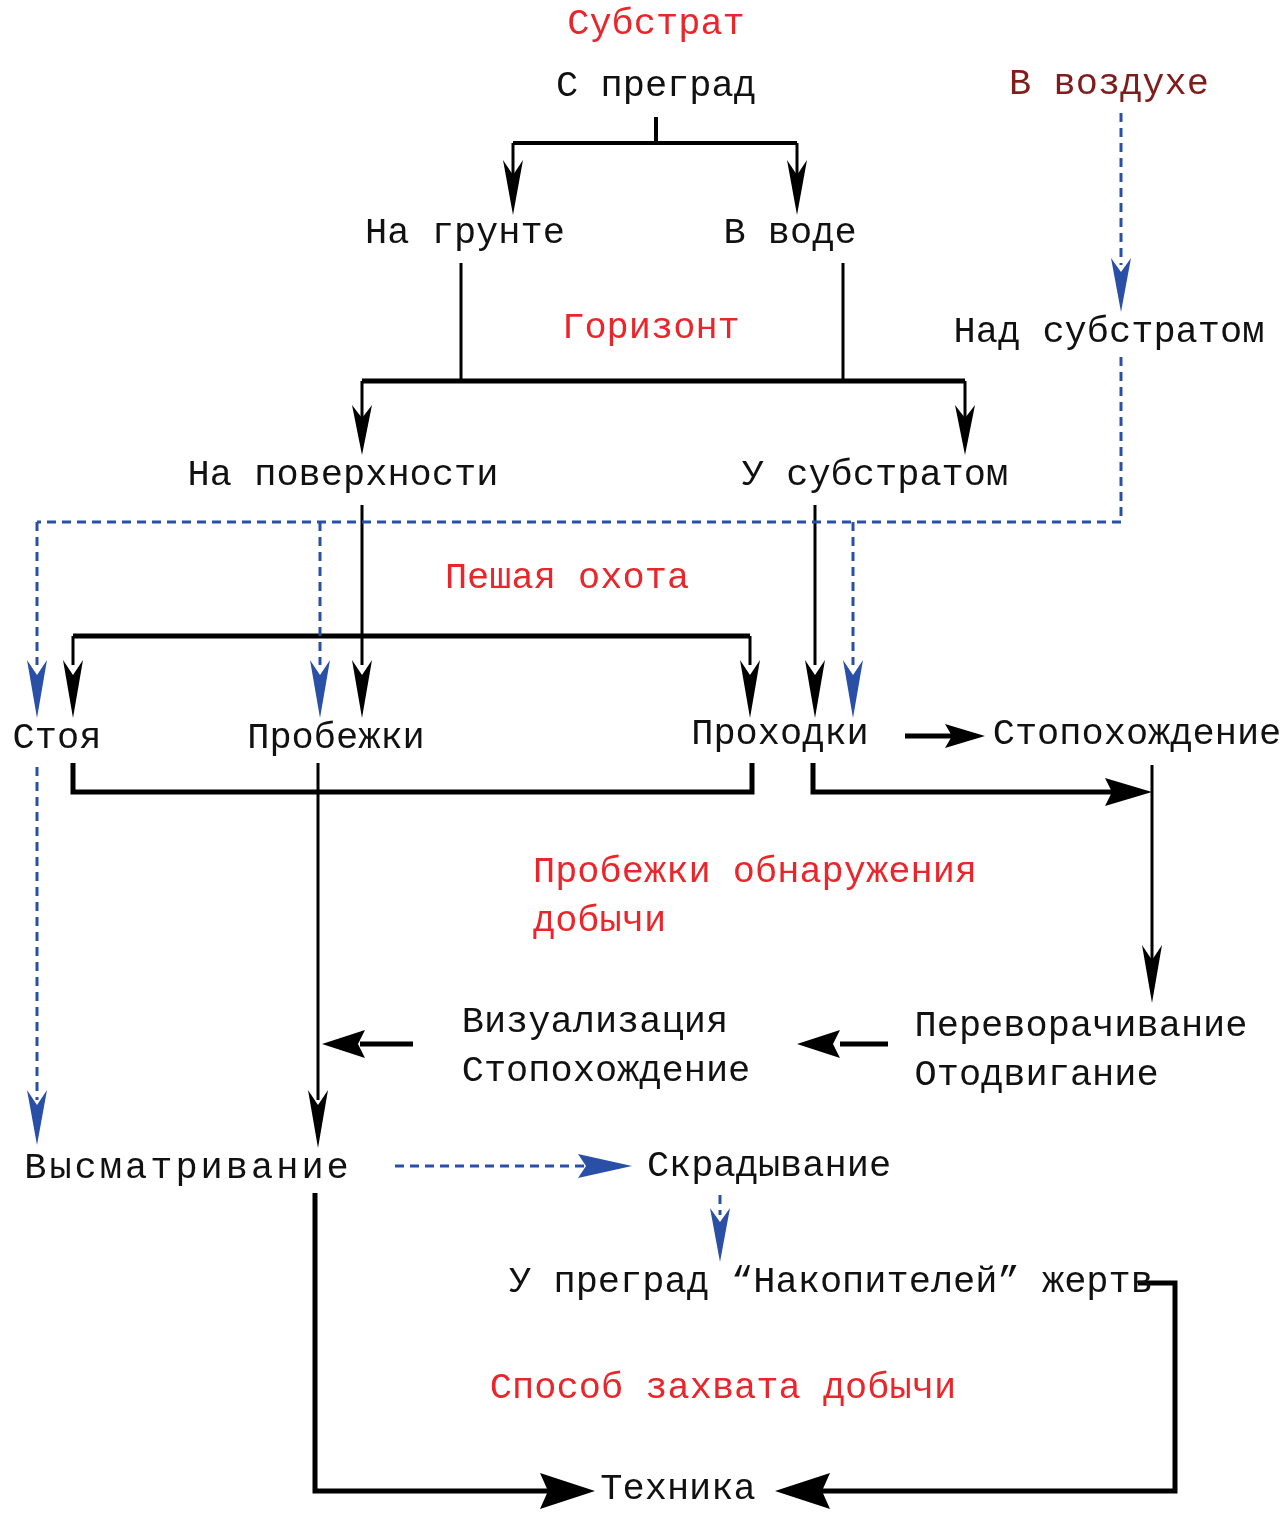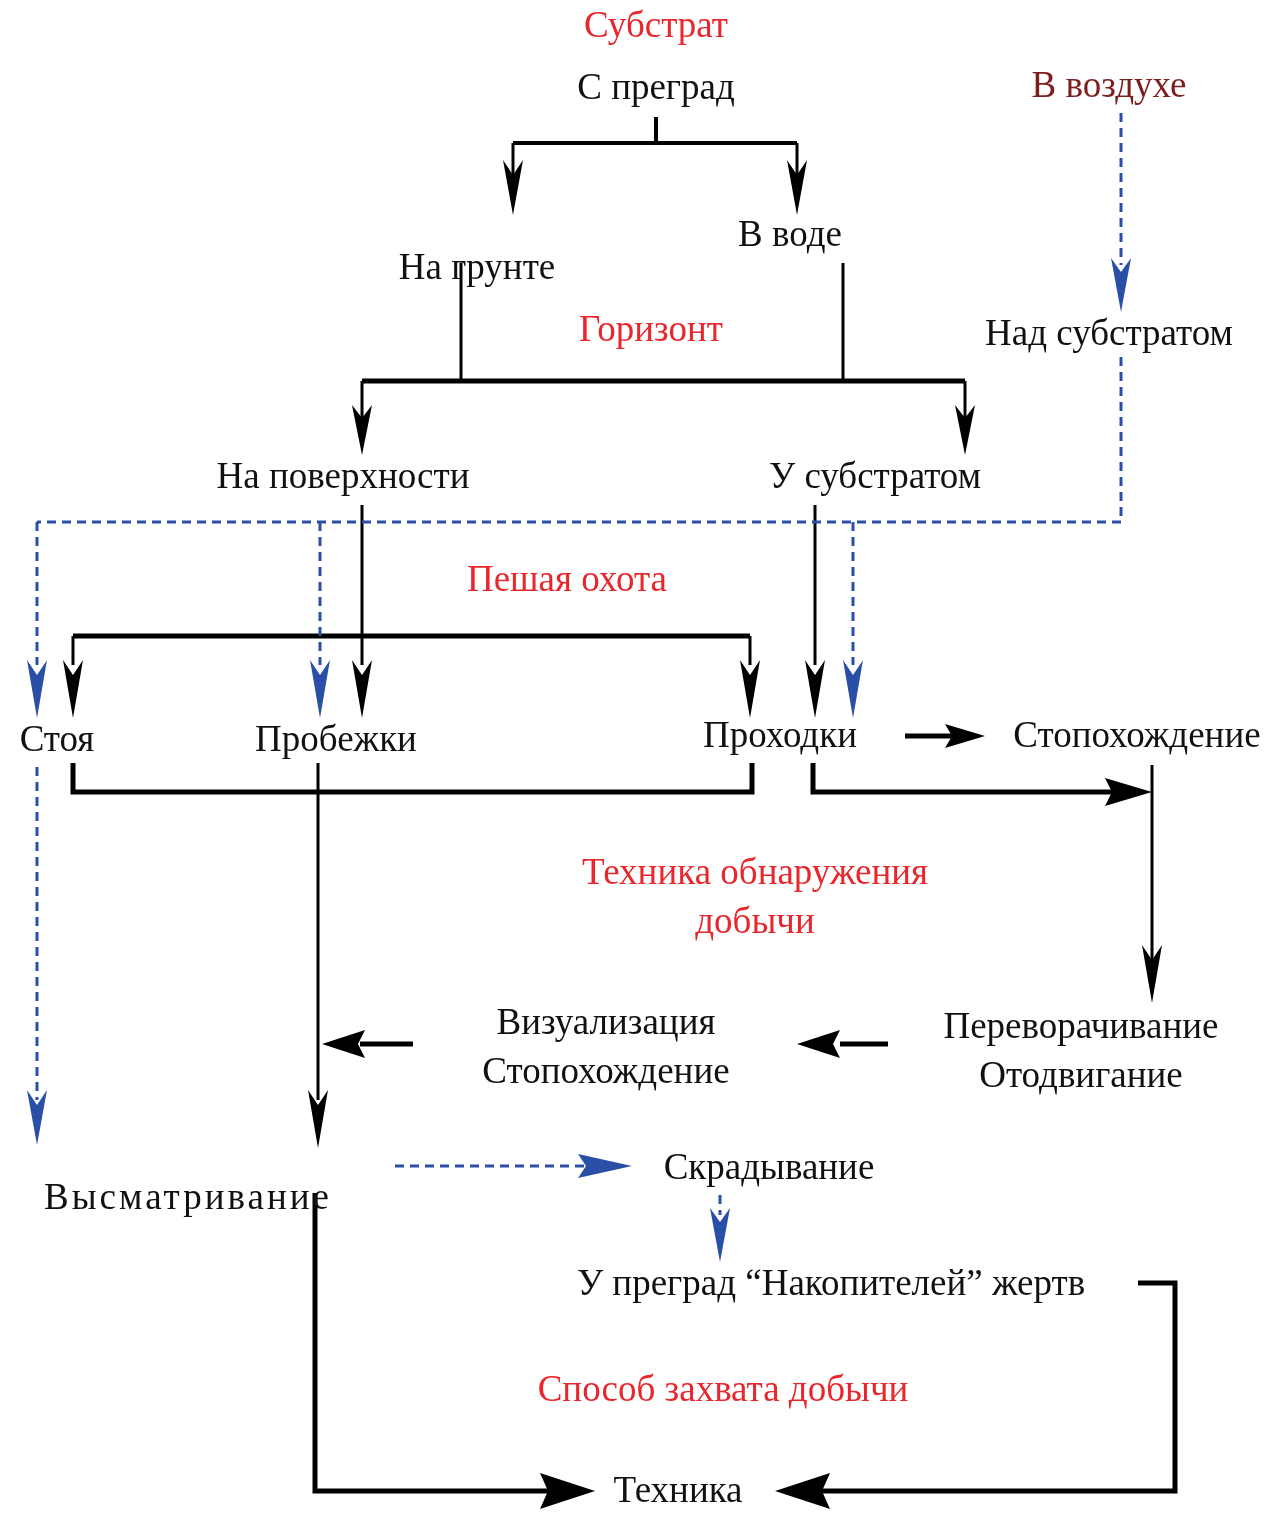--- a/index.html
+++ b/index.html
@@ -1,21 +1,21 @@
 <!DOCTYPE html>
 <html><head>
 <meta charset="utf-8">
 <style>
   html, body { margin:0; padding:0; background:#ffffff; }
   body { width:1287px; height:1521px; position:relative; overflow:hidden; }
   svg { position:absolute; left:0; top:0; }
-  .lbl { position:absolute; font-family:Liberation Serif, serif; font-size:37px; color:#111111; white-space:nowrap; line-height:1; transform:translateX(-50%); text-align:center; }
+  .lbl { position:absolute; font-family:Liberation Mono, monospace; font-size:37px; color:#111111; white-space:nowrap; line-height:1; transform:translateX(-50%); }
   .cat { color:#e8262b; }
   .air { color:#7f1d1d; }
-  .spaced { letter-spacing:3px;margin-top:28px; }
+  .spaced { letter-spacing:3px; }
   .two { line-height:1.32; }
 </style>
 </head>
 <body>
 
 <svg width="1287" height="1521" viewBox="0 0 1287 1521">
   <defs>
     <marker id="ah" markerWidth="10" markerHeight="12" refX="9" refY="6" orient="auto" markerUnits="userSpaceOnUse" viewBox="0 0 10 12">
       <path d="M0,0 L10,6 L0,12 L3,6 Z" fill="#000"></path>
     </marker>
@@ -88,27 +88,27 @@
     <polygon points="843,660 853,718 863,660 853,675"></polygon>
     <polygon points="27,1090 37,1145 47,1090 37,1105"></polygon>
     <polygon points="578,1154 632,1166 578,1178 586,1166"></polygon>
     <polygon points="710,1208 720,1262 730,1208 720,1222"></polygon>
   </g>
 </svg>
 
 <div class="lbl cat" style="left:656px; top:6px;">Субстрат</div>
 <div class="lbl cat" style="left:651px; top:310px;">Горизонт</div>
 <div class="lbl cat" style="left:567px; top:560px;">Пешая охота</div>
-<div class="lbl cat two" style="left:755px; top:848px; white-space:pre;">Техника обнаружения
+<div class="lbl cat two" style="left:755px; top:848px; white-space:pre;">Пробежки обнаружения
 добычи</div>
 <div class="lbl cat" style="left:723px; top:1370px;">Способ захвата добычи</div>
 
 <div class="lbl" style="left:656px; top:68px;">С преград</div>
 <div class="lbl air" style="left:1109px; top:66px;">В воздухе</div>
-<div class="lbl" style="left:477px; top:215px;margin-top:33px;">На грунте</div>
+<div class="lbl" style="left:465px; top:215px;">На грунте</div>
 <div class="lbl" style="left:790px; top:215px;">В воде</div>
 <div class="lbl" style="left:1109px; top:314px;">Над субстратом</div>
 <div class="lbl" style="left:343px; top:457px;">На поверхности</div>
 <div class="lbl" style="left:875px; top:457px;">У субстратом</div>
 <div class="lbl" style="left:57px; top:720px;">Стоя</div>
 <div class="lbl" style="left:336px; top:720px;">Пробежки</div>
 <div class="lbl" style="left:780px; top:716px;">Проходки</div>
 <div class="lbl" style="left:1137px; top:716px;">Стопохождение</div>
 <div class="lbl two" style="left:606px; top:998px; white-space:pre;">Визуализация
 Стопохождение</div>

